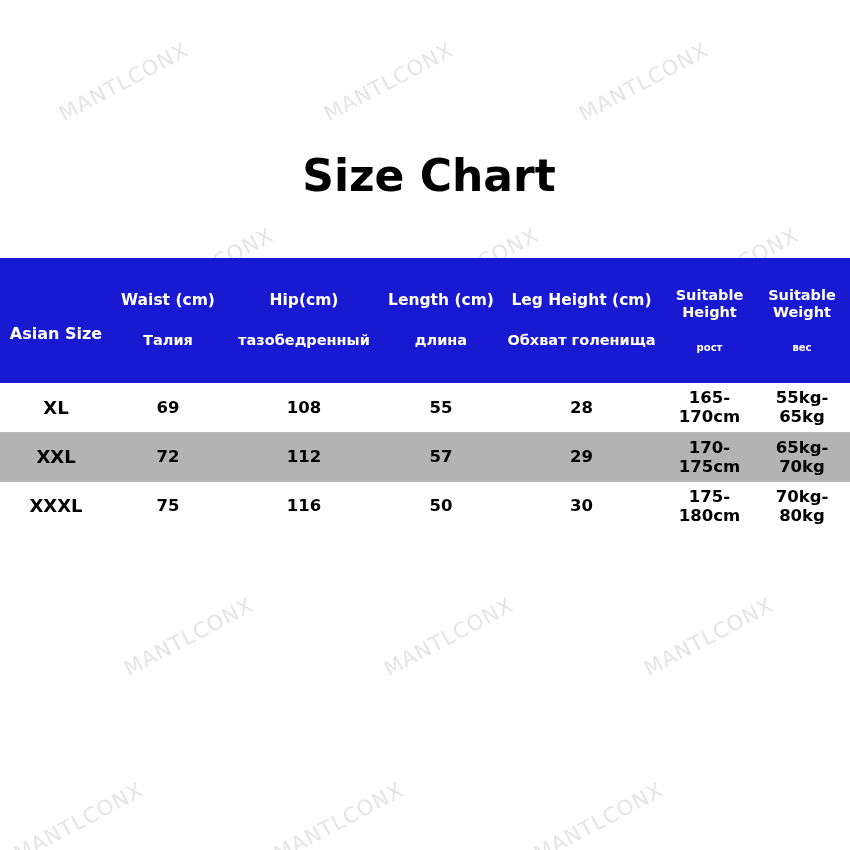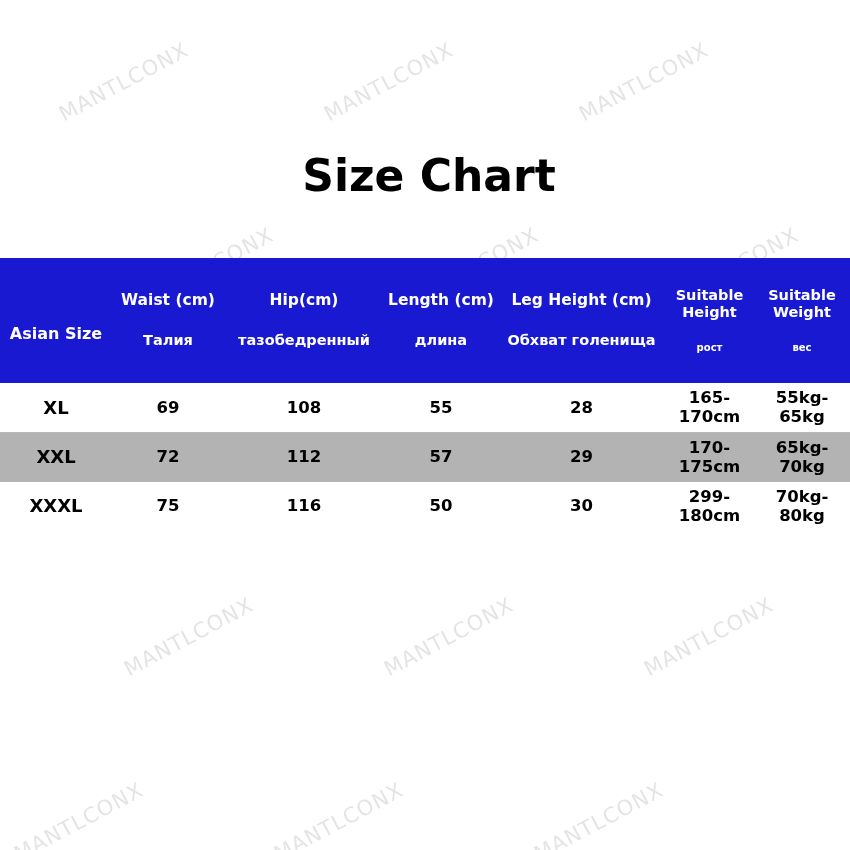--- a/index.html
+++ b/index.html
@@ -230,21 +230,21 @@
           <td>29</td>
           <td>170-175cm</td>
           <td>65kg-70kg</td>
         </tr>
         <tr class="plain last">
           <td class="size-name">XXXL</td>
           <td>75</td>
           <td>116</td>
           <td>50</td>
           <td>30</td>
-          <td>299-180cm</td>
+          <td>175-180cm</td>
           <td>70kg-80kg</td>
         </tr>
       </tbody>
     </table>
   </div>
 
 
 </div>
 
 </body></html>

